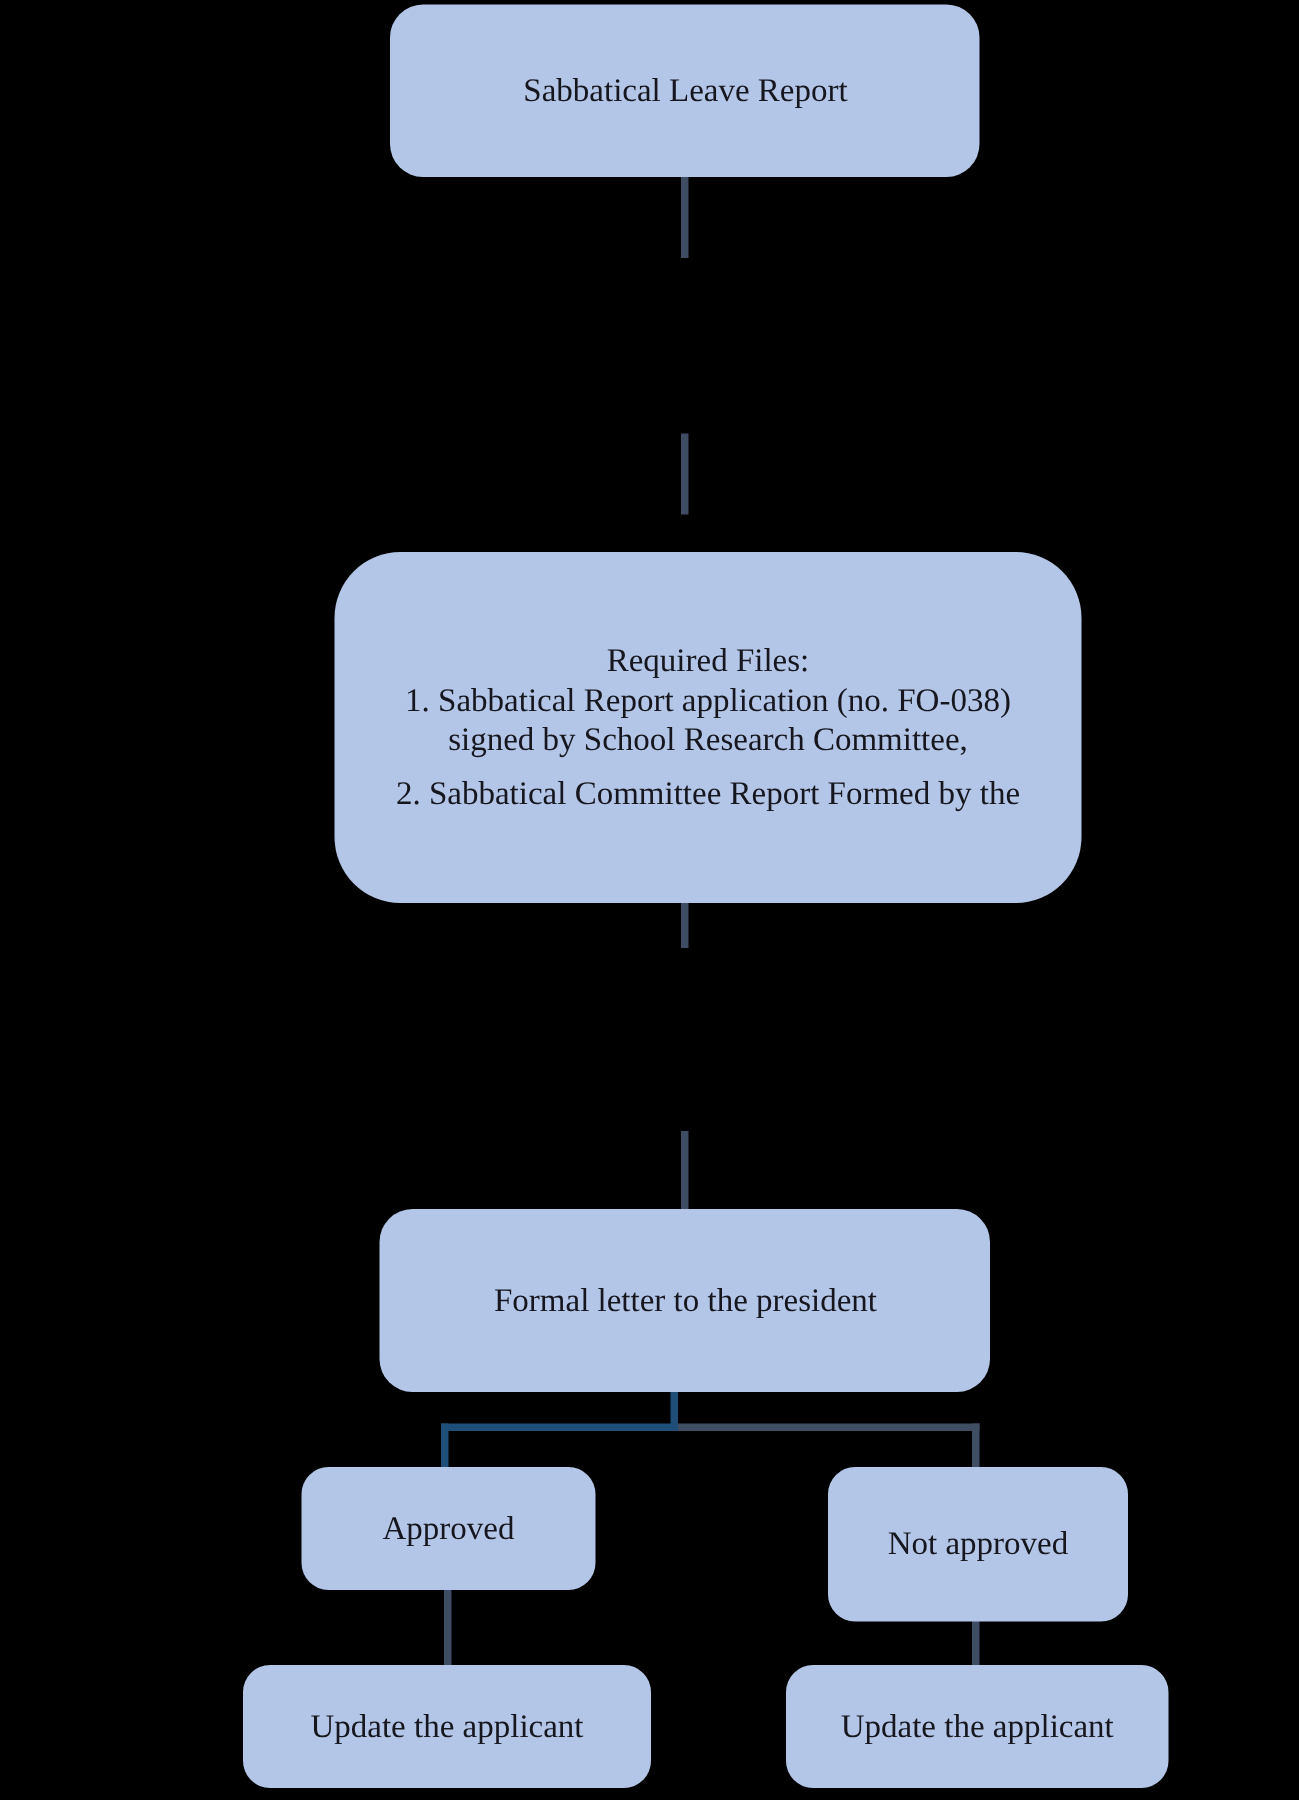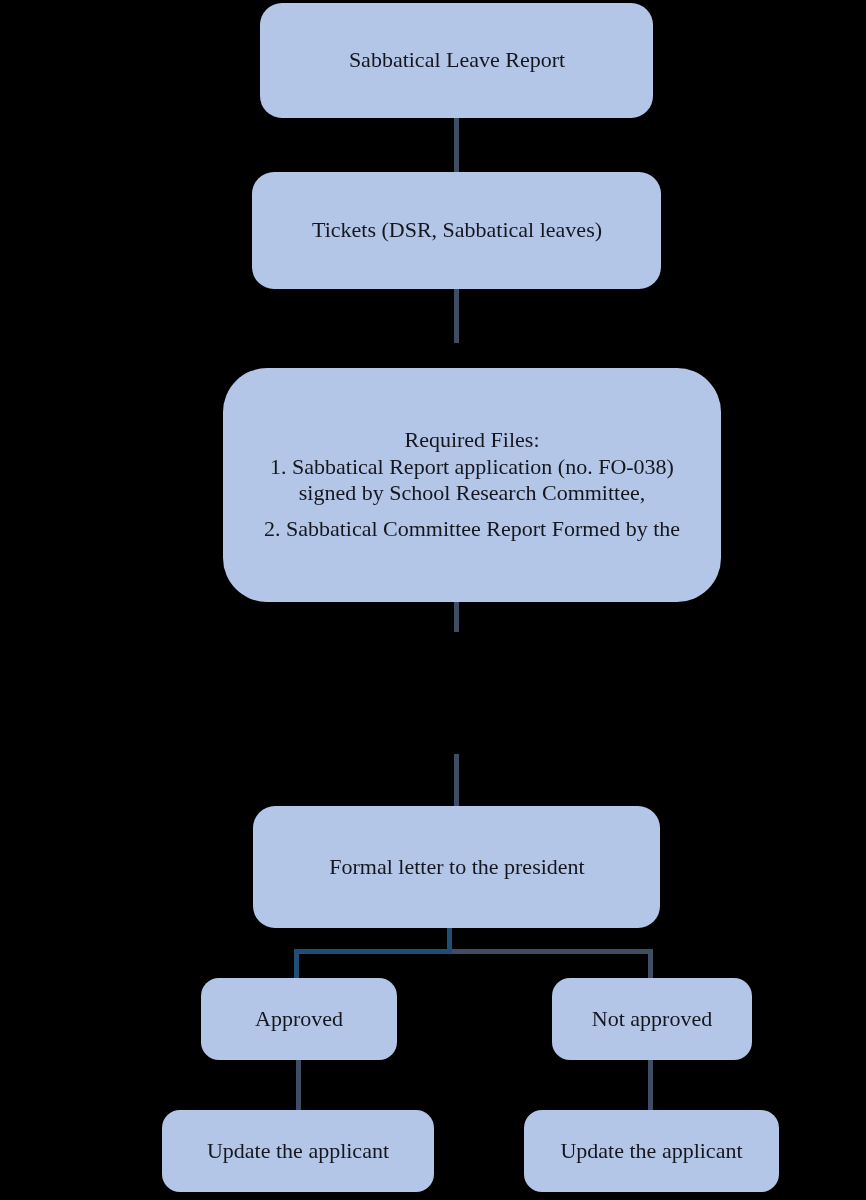--- a/index.html
+++ b/index.html
@@ -59,41 +59,38 @@
   <div class="connector gray" style="left:452px; top:949px; width:201px; height:5px;"></div>
   <div class="connector gray" style="left:648px; top:949px; width:5px; height:30px;"></div>
 
   <div class="connector" style="left:296px; top:1060px; width:5px; height:51px;"></div>
   <div class="connector" style="left:648px; top:1060px; width:5px; height:51px;"></div>
 
   <div class="node round-md" style="left:260px; top:3px; width:393px; height:115px;">
     <div class="label">Sabbatical Leave Report</div>
   </div>
 
-  <div class="node round-md" style="left:252px; top:172px; width:409px; height:117px;">
-    <div class="label">Tickets (DSR, Sabbatical leaves)</div>
-  </div>
 
   <div class="node round-lg" style="left:223px; top:343px; width:498px; height:234px;margin-top:25px;">
     <div class="rf-line">Required Files:</div>
     <div class="rf-line">1. Sabbatical Report application (no. FO-038)</div>
     <div class="rf-line">signed by School Research Committee,</div>
     <div class="rf-line rf-item2">2. Sabbatical Committee Report Formed by the</div>
   </div>
 
 
   <div class="node round-md" style="left:253px; top:806px; width:407px; height:122px;">
     <div class="label">Formal letter to the president</div>
   </div>
 
   <div class="node round-sm" style="left:201px; top:978px; width:196px; height:82px;">
     <div class="label">Approved</div>
   </div>
 
-  <div class="node round-sm" style="left:552px; top:978px; width:200px; height:82px;">
+  <div class="node round-sm" style="left:552px; top:978px; width:200px; height:103px;">
     <div class="label">Not approved</div>
   </div>
 
   <div class="node round-sm" style="left:162px; top:1110px; width:272px; height:82px;">
     <div class="label">Update the applicant</div>
   </div>
 
   <div class="node round-sm" style="left:524px; top:1110px; width:255px; height:82px;">
     <div class="label">Update the applicant</div>
   </div>

